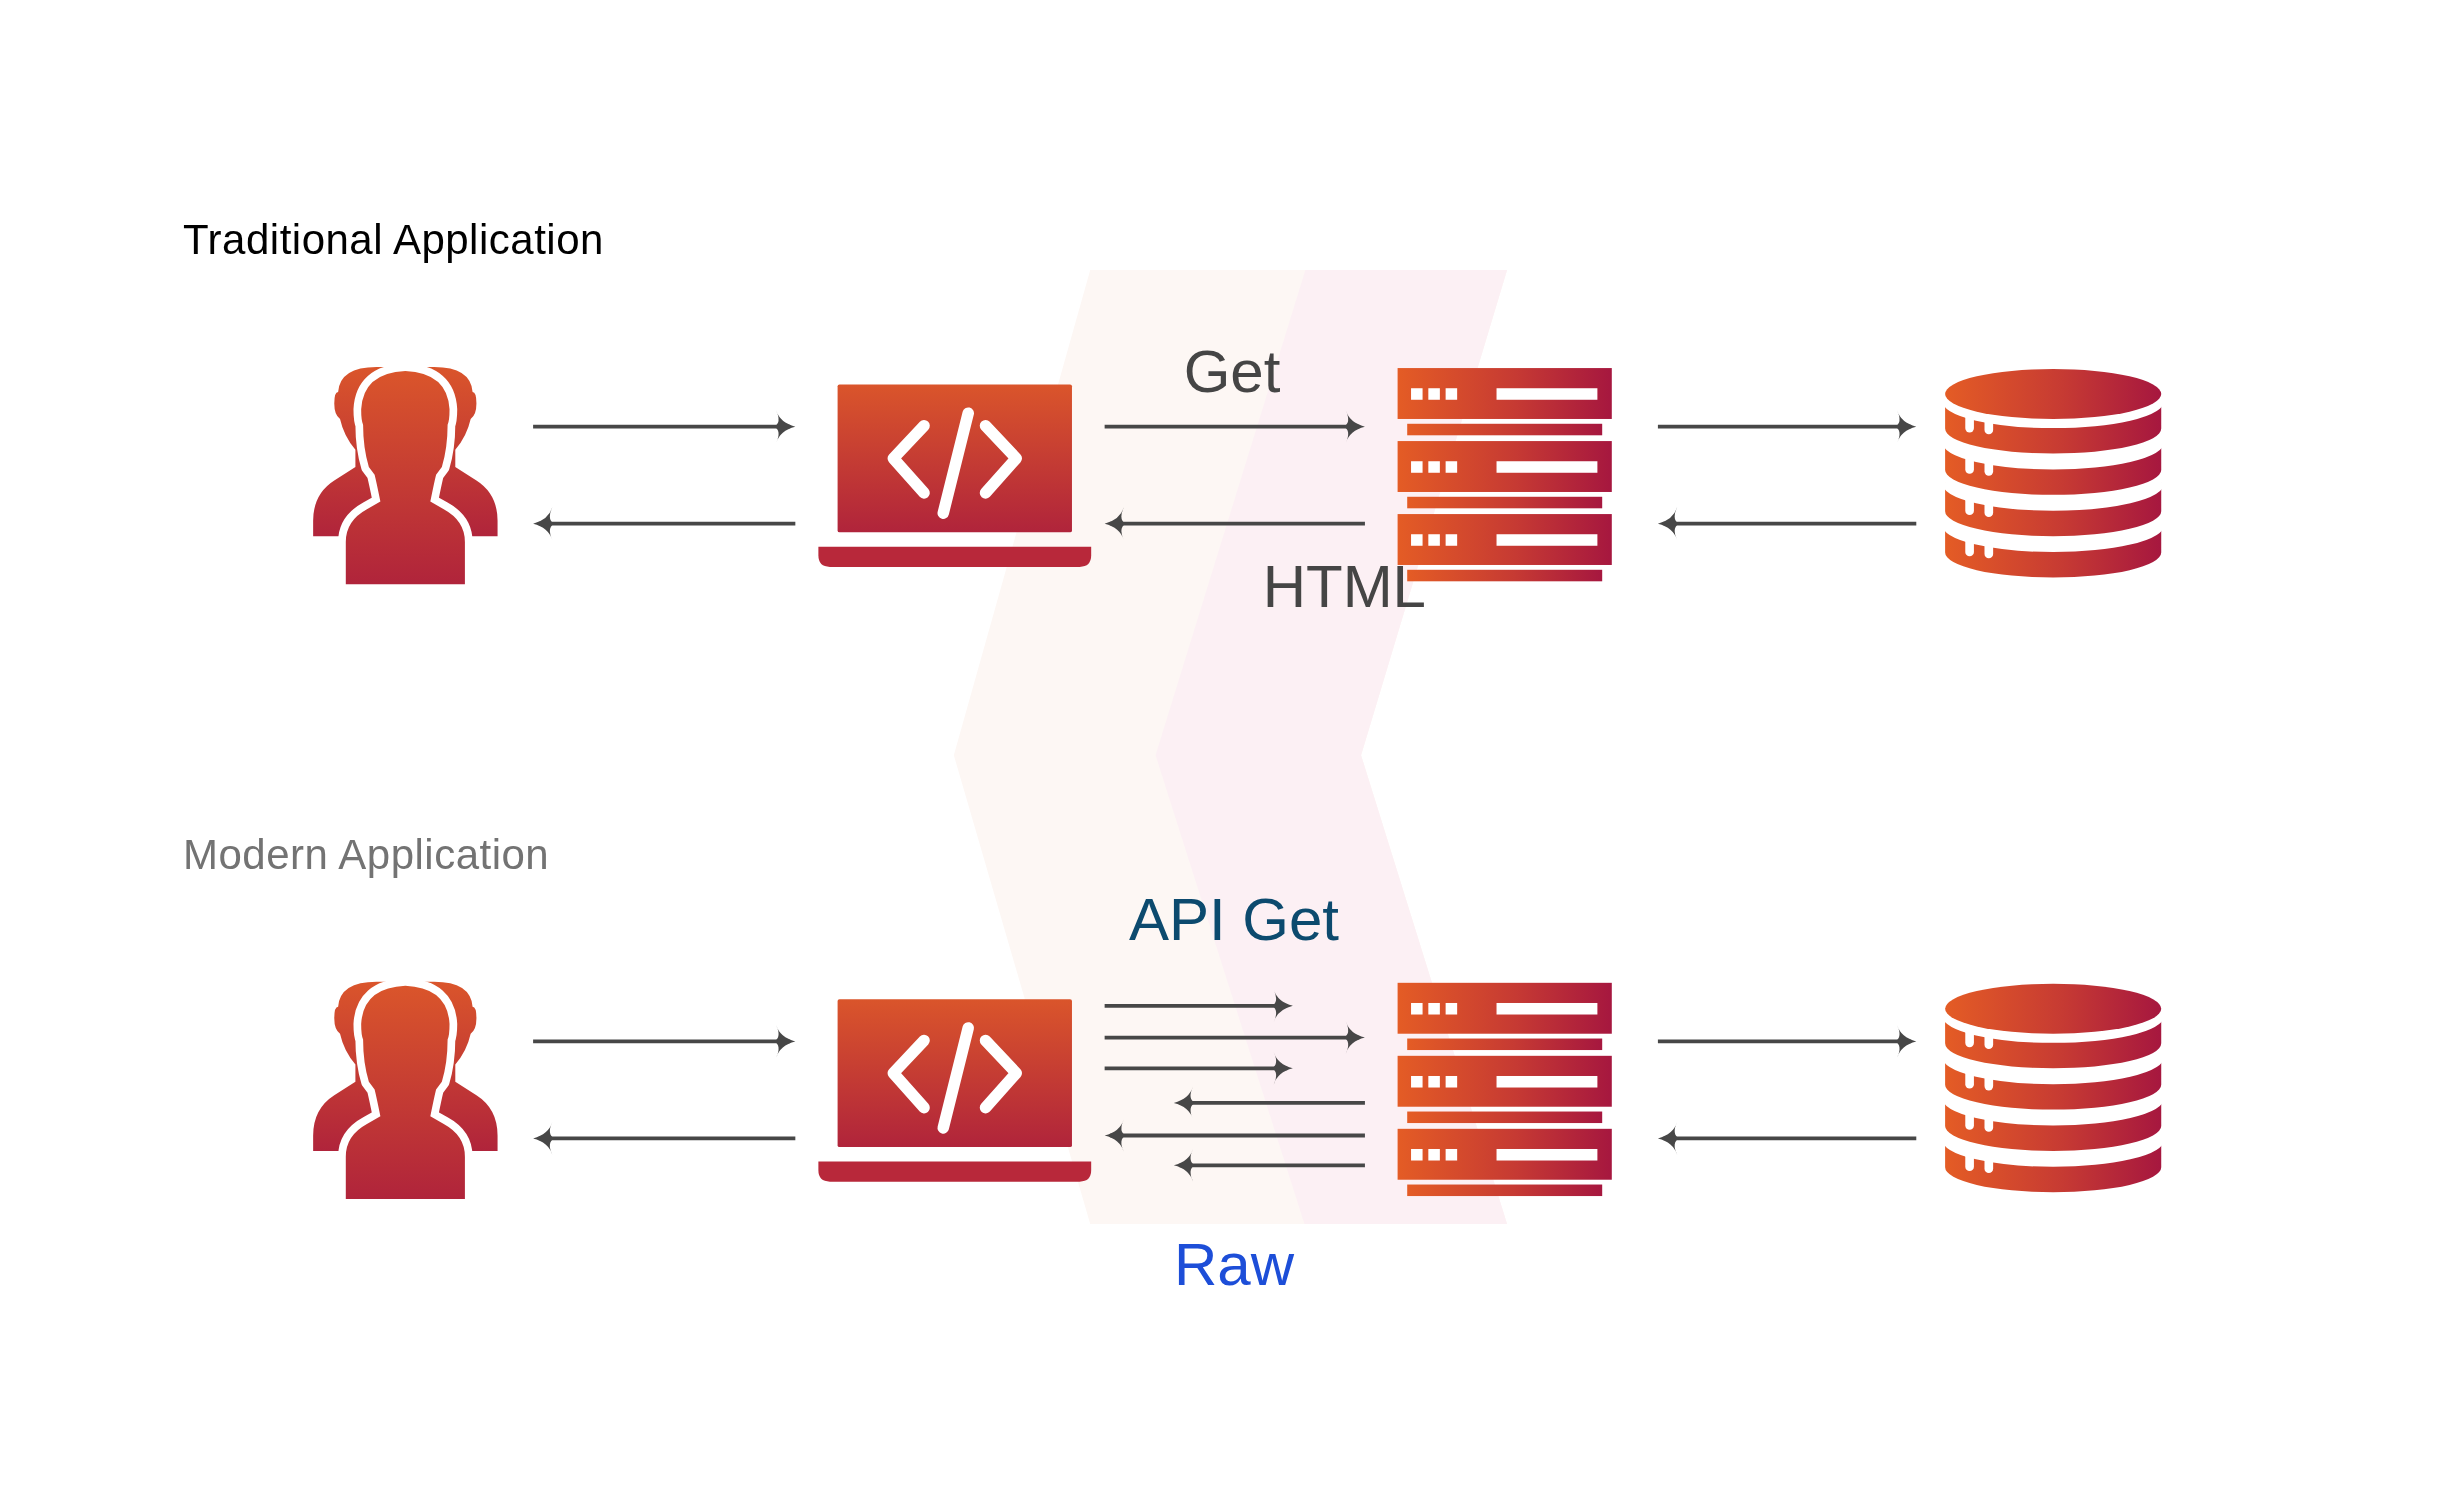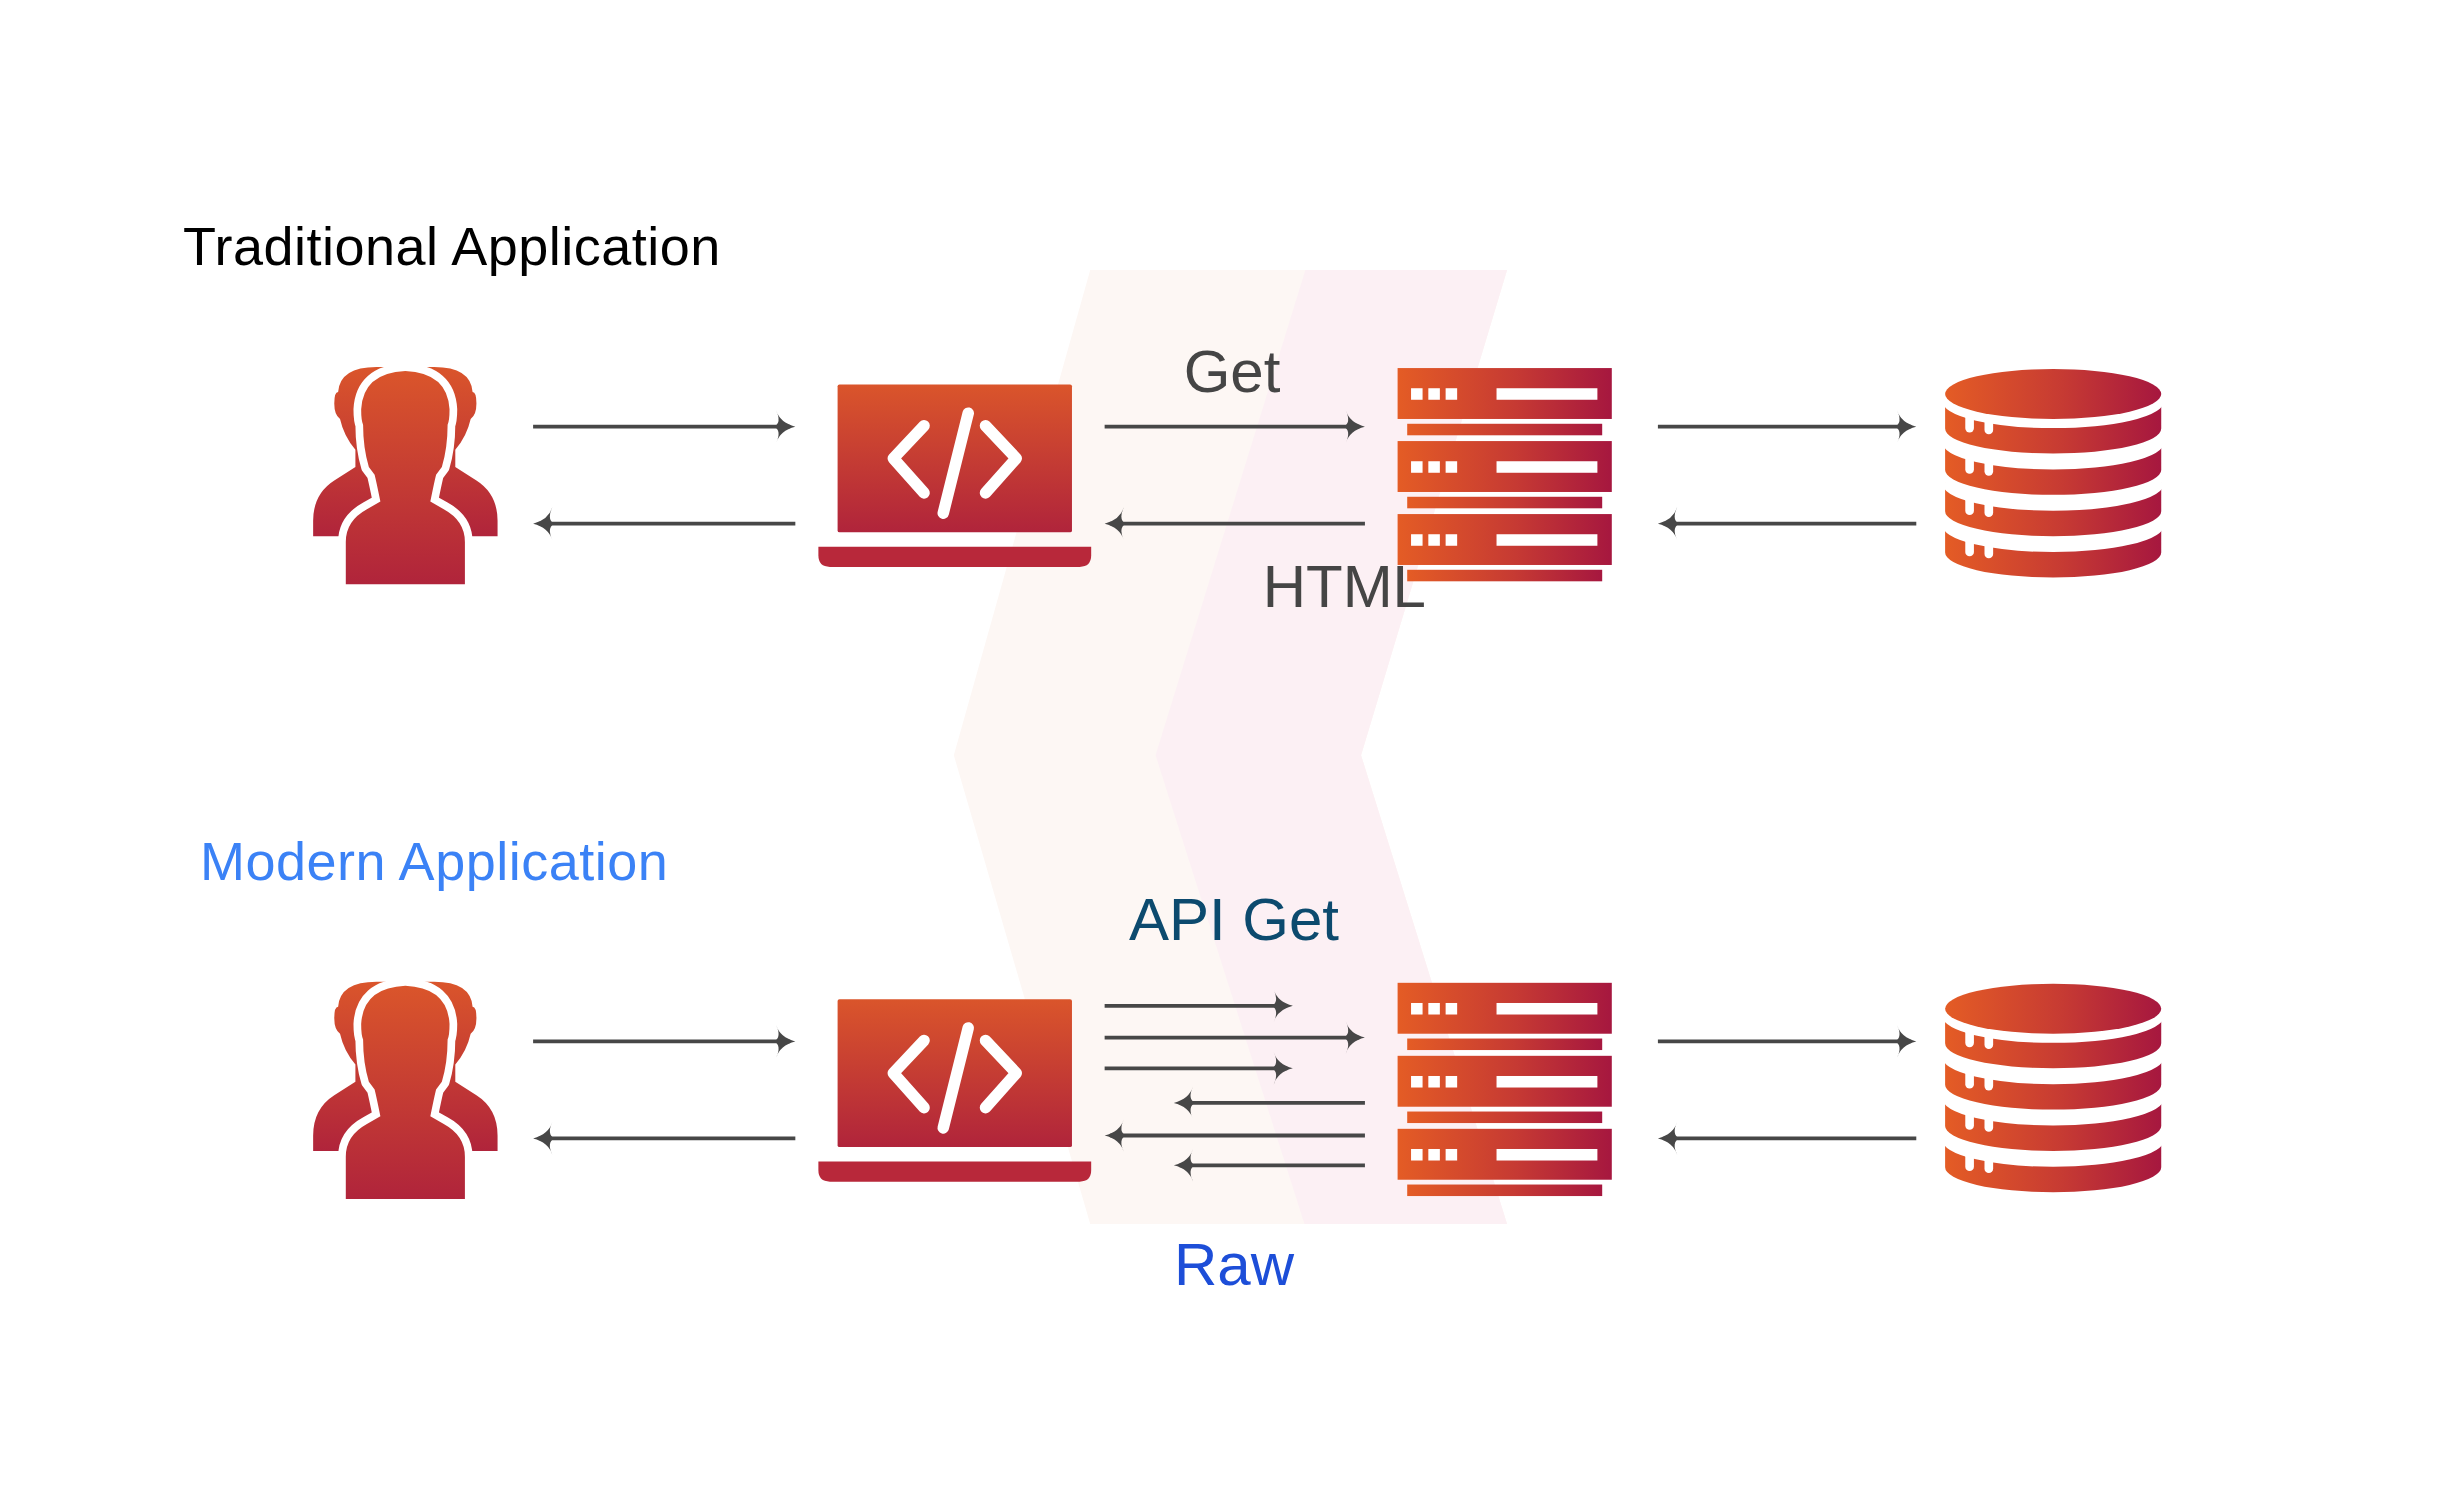--- a/index.html
+++ b/index.html
@@ -2,21 +2,21 @@
 <html><head>
 <meta charset="utf-8">
 <style>
   html, body { margin: 0; padding: 0; background: #ffffff; }
   body { width: 2459px; height: 1494px; overflow: hidden; position: relative; }
   #stage { position: absolute; left: 0; top: 0; width: 2459px; height: 1494px; }
   .section-title {
     position: absolute;
     font-family: "Liberation Sans", sans-serif;
     font-weight: 400;
-    font-size: 54px;
+    font-size: 42px;
     color: #000000;
     letter-spacing: 0.5px;
     white-space: nowrap;
     line-height: 1;
   }
   .flow-label {
     position: absolute;
     font-family: "Liberation Sans", sans-serif;
     font-size: 60px;
     color: #454545;
@@ -231,19 +231,19 @@
         </g>
         <g>
           <line x1="1995" y1="1185" x2="1732" y2="1185" stroke="#474747" stroke-width="4"></line>
           <path d="M 1726 1185 Q 1742 1181 1746 1168 Q 1740 1181 1748 1185 Q 1740 1189 1746 1202 Q 1742 1189 1726 1185 Z" fill="#474747"></path>
         </g>
       </g>
     </g>
 </svg>
 
 <div class="section-title" id="title-0" style="left: 183px; top: 219px; color: rgb(0, 0, 0);">Traditional Application</div>
-<div class="section-title" id="title-1" style="left: 183px; top: 834px; color: #3b82f6; margin-left: 17px;">Modern Application</div>
+<div class="section-title" id="title-1" style="left: 183px; top: 834px; color: #737373;">Modern Application</div>
 
 <div class="flow-label" style="left: 1040px; top: 342px; color: rgb(69, 69, 69);">Get</div>
 <div class="flow-label" style="left: 1042px; top: 557px; color: rgb(69, 69, 69); text-align: right;">HTML</div>
 <div class="flow-label" style="left: 1042px; top: 890px; color: #0c4a6e;">API Get</div>
 <div class="flow-label" style="left: 1042px; top: 1235px; color: #1d4ed8;">Raw</div>
 
 
 </body></html>

